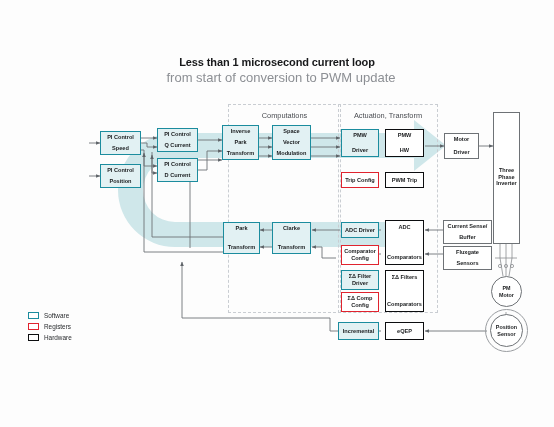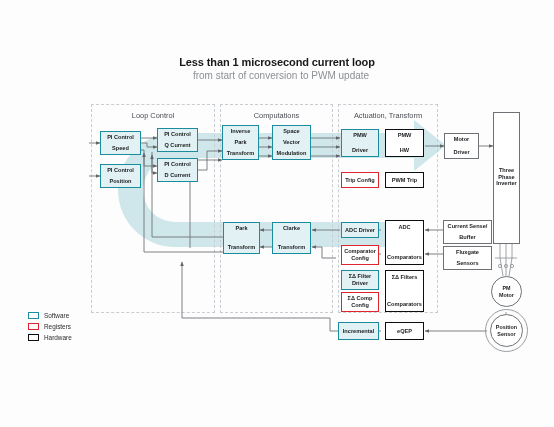--- a/index.html
+++ b/index.html
@@ -15,21 +15,21 @@
   
   .title {
     position: absolute; left: 0; top: 56px; width: 554px;
     text-align: center;
     font-size: 11px; font-weight: bold; color: #17181a;
     letter-spacing: -0.1px;
   }
   .subtitle {
     position: absolute; left: 0; top: 70px; width: 554px;
     text-align: center;
-    font-size: 10px; color: #8c8f94; padding-left: 8px;
+    font-size: 13px; color: #8c8f94; padding-left: 8px;
   }
 
   
   .panel {
     position: absolute;
     border: 1px dashed #c9cdd2;
     background: transparent;
   }
   .panel-title {
     position: absolute; top: 6px; left: 0; width: 100%;
@@ -91,24 +91,21 @@
 
     <path d="M 175 133 L 418 133 L 418 158 L 175 158 Z" fill="#cfe7ea"></path>
 
     <path d="M 175 222 L 418 222 L 418 247 L 175 247 Z" fill="#cfe7ea"></path>
 
     <path d="M 175 133 A 53 53 0 0 0 175 247 L 175 222 A 28 28 0 0 1 175 158 Z" fill="#cfe7ea"></path>
 
     <path d="M 414 120 L 446 145.5 L 414 171 Z" fill="#cfe7ea"></path>
   </svg>
 
-  <div class="panel" style="left:91px; top:104px; width:124px; height:209px;">
-    <div class="panel-title">Loop Control</div>
-  </div>
-  <div class="panel" style="left:220px; top:104px; width:113px; height:209px;">
+  <div class="panel" style="left:228px; top:104px; width:113px; height:209px;">
     <div class="panel-title">Computations</div>
   </div>
   <div class="panel" style="left:338px; top:104px; width:100px; height:209px;">
     <div class="panel-title">Actuation, Transform</div>
   </div>
 
   <svg class="wires" width="554" height="427">
     <defs>
       <marker id="ah" markerWidth="5" markerHeight="5" refX="4.4" refY="2" orient="auto">
         <path d="M0,0 L4.6,2 L0,4 Z" fill="#5e6368"></path>

